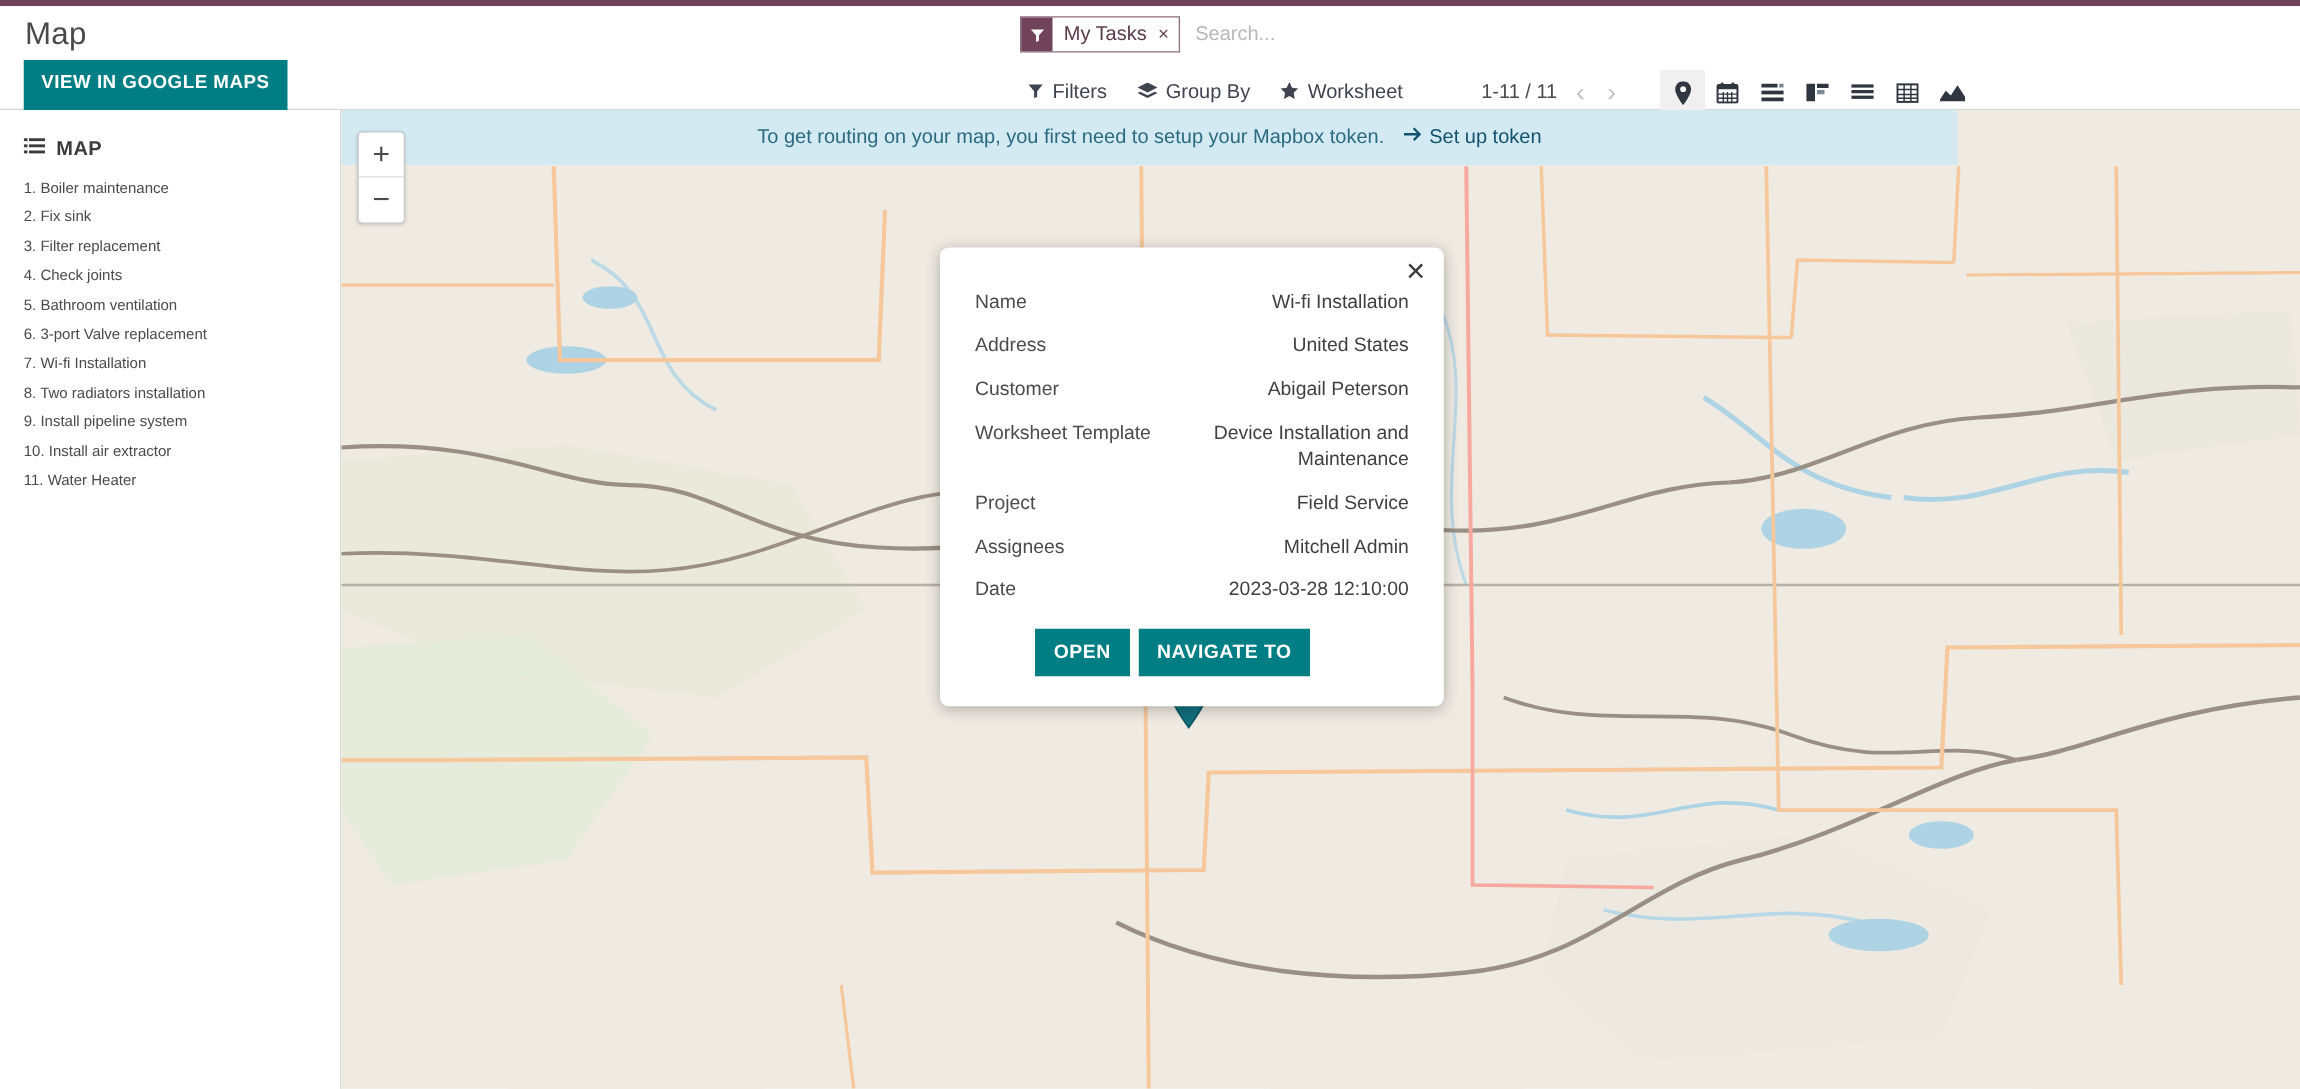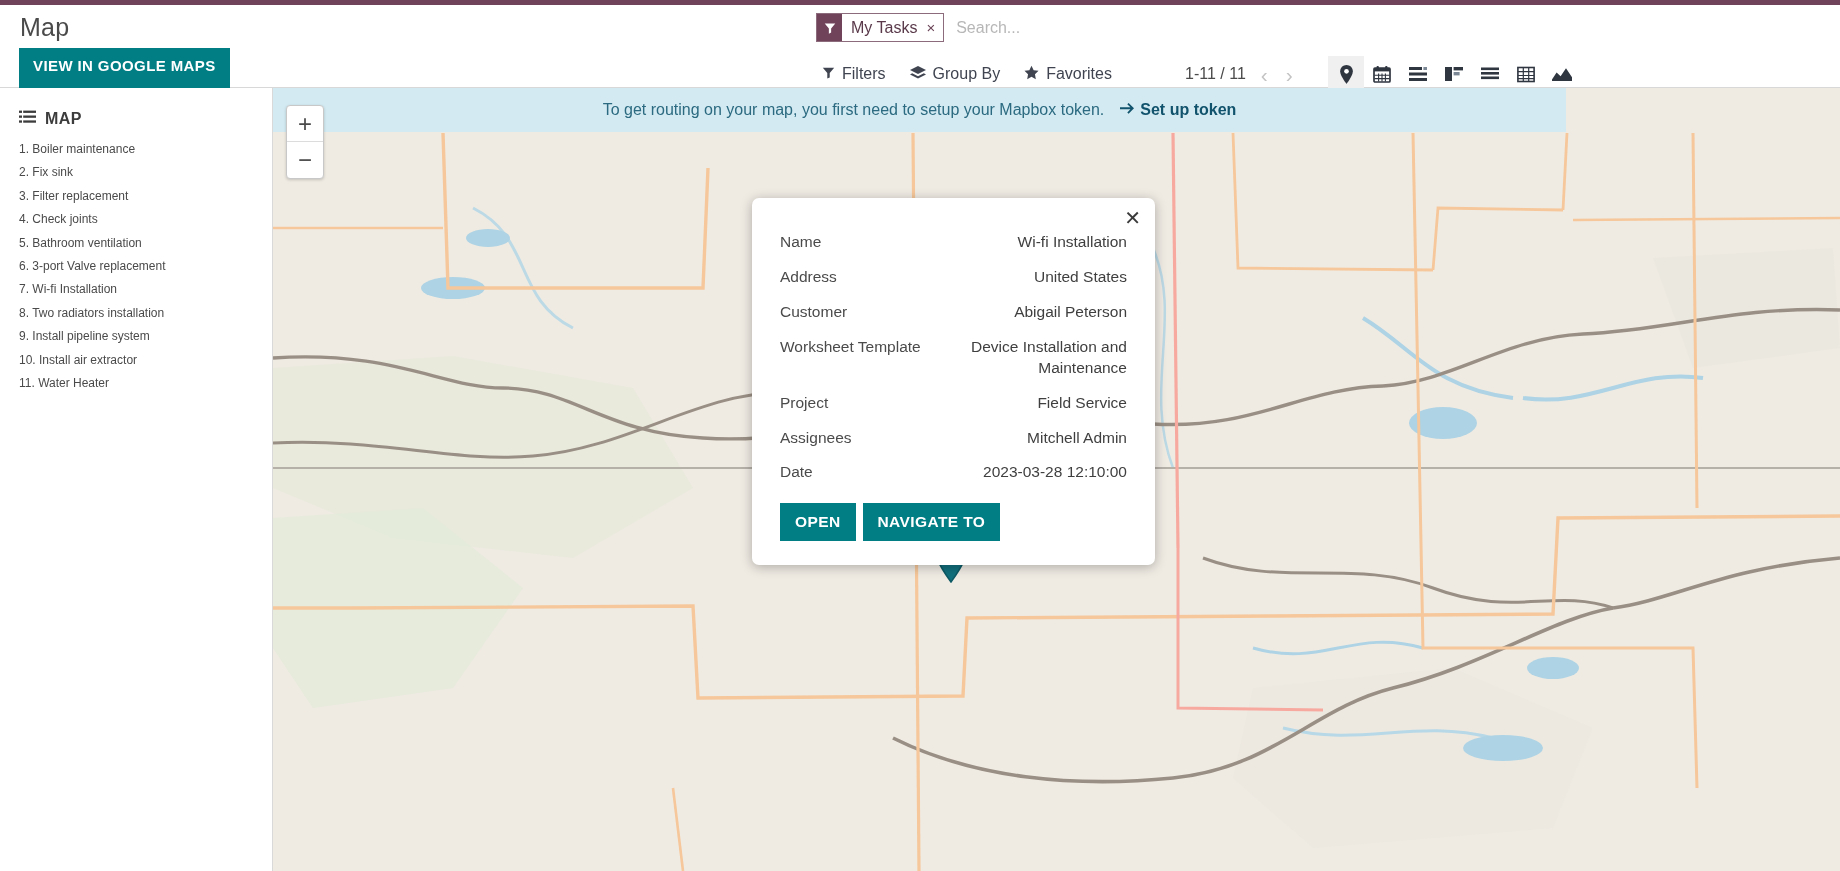--- a/index.html
+++ b/index.html
@@ -160,21 +160,21 @@
   
   .banner {
     position: absolute; left: 0; top: 0;
     width: 1293px; height: 44px;
     background: #d3eaf2;
     display: flex; align-items: center; justify-content: center;
     gap: 16px; z-index: 30;
   }
   .banner-text { font-size: 16px; color: #2b6a80; }
   .banner-link {
-    font-size: 16px; color: #11536c; font-weight: bold;
+    font-size: 16px; color: #11536c; font-weight: normal;
     cursor: pointer; display: flex; align-items: center; gap: 4px;
   }
 
   
   .zoomctl {
     position: absolute; left: 13px; top: 17px;
     width: 38px;
     background: #fff;
     border: 1px solid #c8c8c8;
     border-radius: 4px;
@@ -208,21 +208,21 @@
     width: 153px; flex: 0 0 153px;
     font-size: 15.5px; color: #4b4b4b;
     line-height: 1.35;
   }
   .fvalue {
     flex: 1;
     font-size: 15.5px; color: #3f3f3f;
     line-height: 1.35;
     text-align: right;
   }
-  .popup-actions { display: flex; gap: 7px; margin-top: 20px; }
+  .popup-actions { display: flex; gap: 7px; margin-top: 20px; margin-left: 48px; }
   .pbtn {
     background: #017e84; color: #fff; border: none;
     font-size: 15.5px; font-weight: bold; letter-spacing: .4px;
     padding: 10px 15px;
     cursor: pointer;
     font-family: "Liberation Sans", sans-serif;
   }
 
   
   .marker {
@@ -281,21 +281,21 @@
           </svg>
         </span>
         <span>Group By</span>
       </div>
       <div class="ctrl-item">
         <span class="gl">
           <svg width="15" height="15" viewBox="0 0 16 16">
               <path d="M8 0.7l2.3 4.8 5.2.7-3.8 3.7.9 5.2L8 12.6 3.4 15.1l.9-5.2L.5 6.2l5.2-.7z" fill="#3f4450"></path>
             </svg>
         </span>
-        <span>Favorites</span>
+        <span>Worksheet</span>
       </div>
     </div>
 
     <div class="pager">
       <span class="pager-count">1-11 / 11</span>
       <span class="pager-btn">‹</span>
       <span class="pager-btn">›</span>
     </div>
 
     <div class="viewicons">

